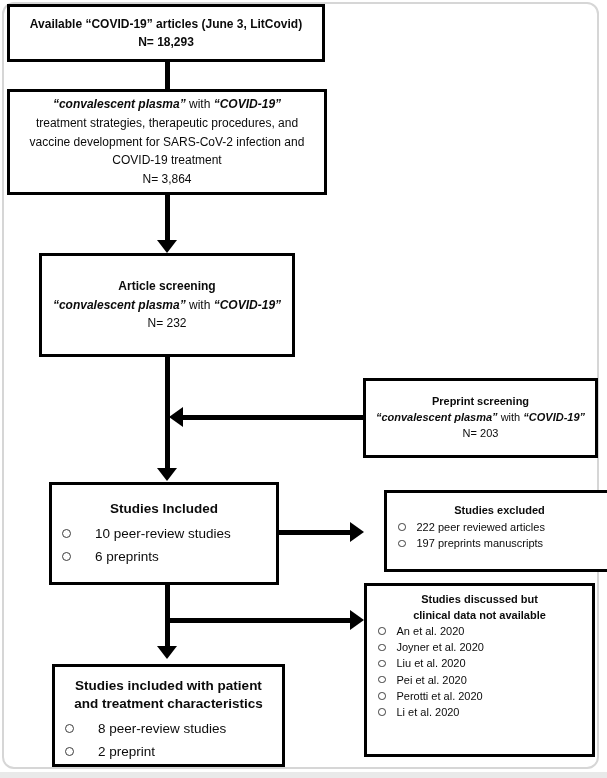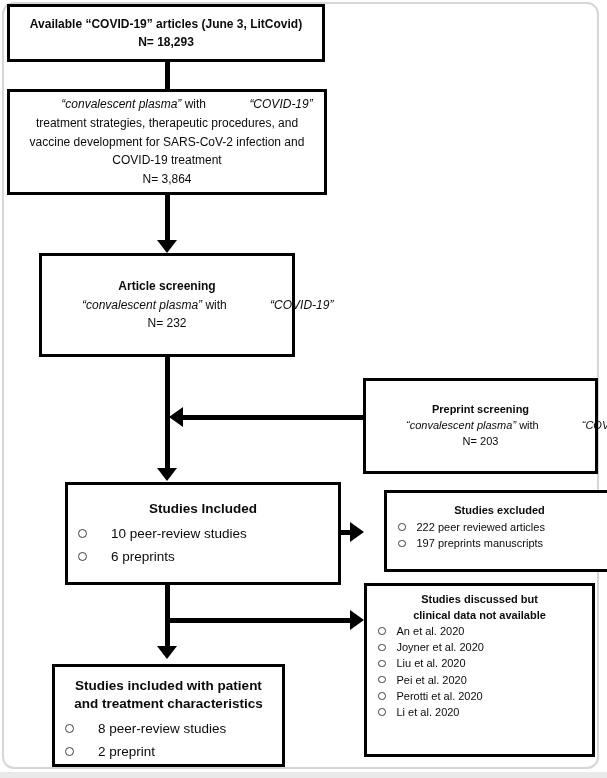--- a/index.html
+++ b/index.html
@@ -19,21 +19,21 @@
     background:#e9e9e9;
   }
   .box {
     position:absolute; box-sizing:border-box;
     border:3px solid #000; background:#fff;
     display:flex; flex-direction:column;
     font-size:12px; line-height:1.5;
   }
   .centered { justify-content:center; text-align:center; }
   .bold { font-weight:bold; }
-  .bi { font-weight:normal; font-style:italic;margin-left:40px; }
+  .bi { font-weight:bold; font-style:italic; }
   .nowrap { white-space:nowrap; }
   .small { font-size:11px; line-height:1.45; }
   .big { font-size:13.5px; }
   .box-title { font-weight:bold; text-align:center; }
   .items { display:flex; flex-direction:column; }
   .item { display:flex; align-items:center; gap:24px; padding-left:10px; }
   .dot {
     display:inline-block; width:7px; height:7px;
     border:1.6px solid #3d3d3d; border-radius:50%;
     flex:0 0 auto; box-sizing:content-box; background:#fff;
@@ -56,22 +56,22 @@
   .arrow-right {
     position:absolute; width:0; height:0;
     border-top:10px solid transparent; border-bottom:10px solid transparent;
     border-left:14px solid #000;
   }
 
   
   #b-available { left:7px; top:4px; width:318px; height:58px; }
   #b-search    { left:7px; top:89px; width:320px; height:106px; line-height:1.58; }
   #b-article   { left:39px; top:253px; width:256px; height:104px; line-height:1.55; }
-  #b-preprint  { left:363px; top:378px; width:235px; height:96px; }
-  #b-included  { left:49px; top:482px; width:276px; height:103px; padding-top:14px;margin-left:16px; }
+  #b-preprint  { left:363px; top:378px; width:235px; height:80px; }
+  #b-included  { left:49px; top:482px; width:230px; height:103px; padding-top:14px; }
   #b-excluded  { left:364px; top:490px; width:231px; height:82px; padding-top:10px;margin-left:20px; }
   #b-discussed { left:364px; top:583px; width:231px; height:174px; padding-top:5px; }
   #b-final     { left:52px; top:664px; width:233px; height:103px; padding-top:10px; }
   #b-included .box-title { margin-bottom:3px; }
   #b-included .item, #b-final .item { line-height:23px; }
   #b-excluded .item { line-height:16.5px; }
   #b-discussed .item { line-height:16.2px; }
   #b-discussed .box-title { line-height:16px; }
   #b-final .box-title { line-height:18px; }
   #b-final .items { margin-top:4px; }

